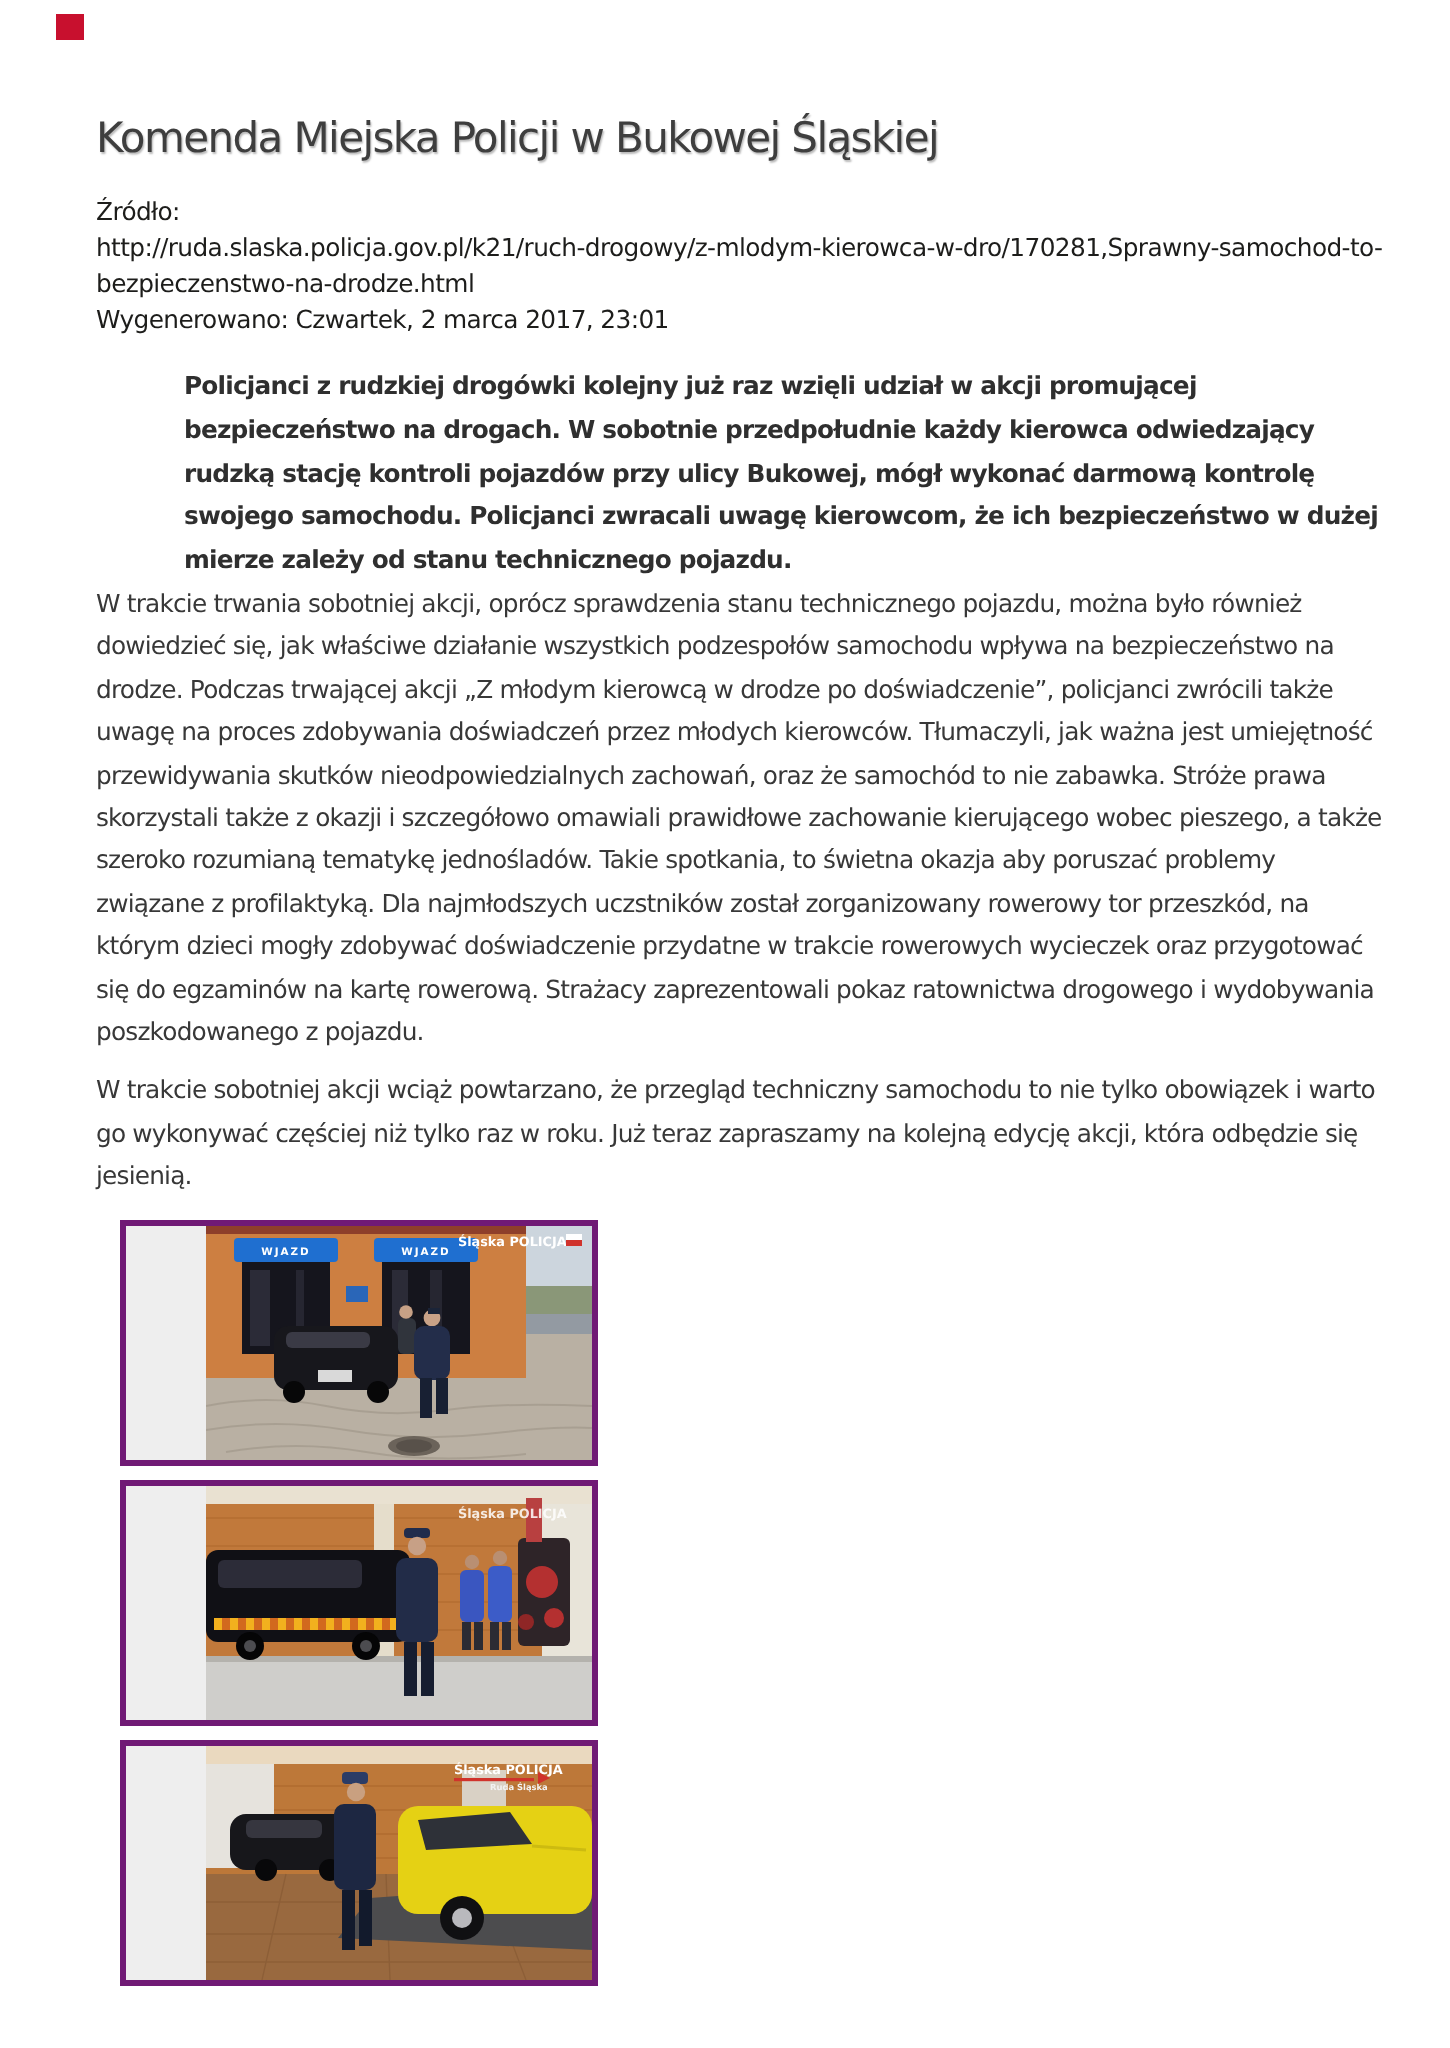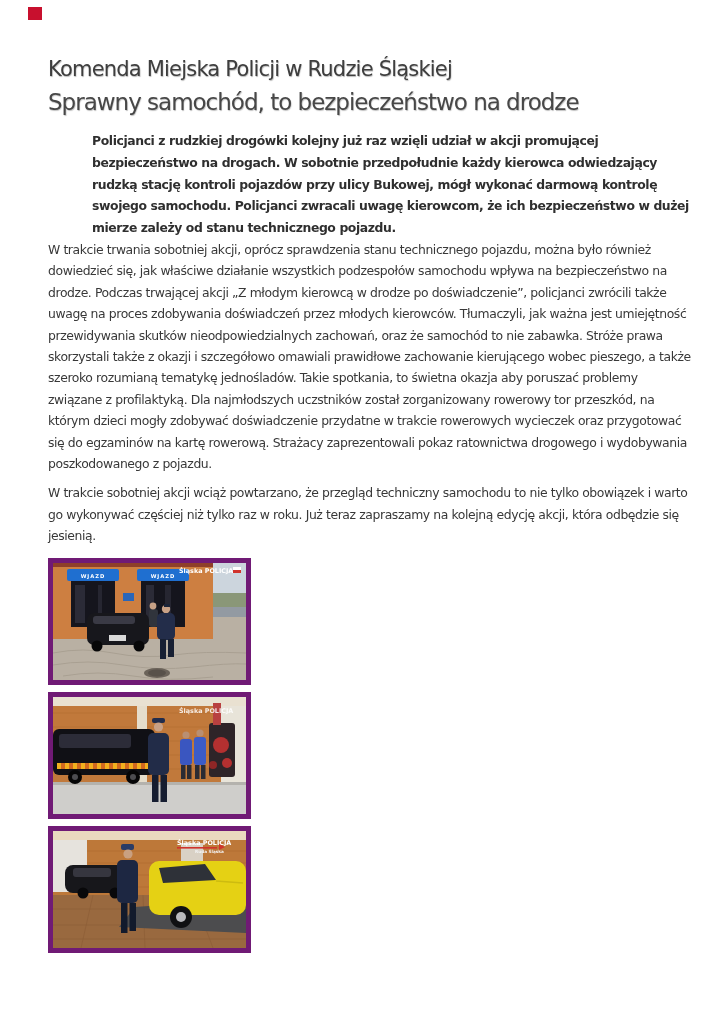--- a/index.html
+++ b/index.html
@@ -57,44 +57,49 @@
     margin-top: 13px;
     font-weight: bold;
     color: #2f2f2f;
     line-height: 21.8px;
     margin-left: 44px;
   }
   p.body-par { color: #383838; }
   p.body-par.second { margin-top: 8px; }
   .photo-stack { margin-top: 11px; }
   figure.photo {
-    margin: 0 0 7px 0;
+    margin: 0 0 7px 12px;
     width: 193px;
     height: 117px;
-    border: 5px solid #701a75;
+    border: 3px solid #701a75;
     background: #eee;
+    padding-left: 40px;
   }
   figure.photo svg { display: block; }
   .wm-title { font-size: 6.4px; font-weight: bold; fill: #ffffff; }
   .wm-sub { font-size: 4.2px; font-weight: bold; fill: #f3f3f3; }
   .sign-text { font-size: 5.2px; font-weight: bold; fill: #ffffff; letter-spacing: 1px; }
 </style>
 </head>
 <body>
 
 <div class="page">
 
   <div class="marker" style="background-color: rgb(200, 16, 46);"></div>
 
   <main class="doc">
 
-    <h1 class="site-title">Komenda Miejska Policji w Rudzie Śląskiej</h1>
-
-
-    <h2 class="article-title">Sprawny samochód, to bezpieczeństwo na drodze</h2>
+    <h1 class="site-title">Komenda Miejska Policji w Bukowej Śląskiej</h1>
+
+    <div class="meta">
+      <div>Źródło:</div>
+      <div class="url">http://ruda.slaska.policja.gov.pl/k21/ruch-drogowy/z-mlodym-kierowca-w-dro/170281,Sprawny-samochod-to-bezpieczenstwo-na-drodze.html</div>
+      <div>Wygenerowano: Czwartek, 2 marca 2017, 23:01</div>
+    </div>
+
 
     <p class="lead">Policjanci z rudzkiej drogówki kolejny już raz wzięli udział w akcji promującej bezpieczeństwo na drogach. W sobotnie przedpołudnie każdy kierowca odwiedzający rudzką stację kontroli pojazdów przy ulicy Bukowej, mógł wykonać darmową kontrolę swojego samochodu. Policjanci zwracali uwagę kierowcom, że ich bezpieczeństwo w dużej mierze zależy od stanu technicznego pojazdu.</p>
 
     <p class="body-par">W trakcie trwania sobotniej akcji, oprócz sprawdzenia stanu technicznego pojazdu, można było również dowiedzieć się, jak właściwe działanie wszystkich podzespołów samochodu wpływa na bezpieczeństwo na drodze. Podczas trwającej akcji „Z młodym kierowcą w drodze po doświadczenie”, policjanci zwrócili także uwagę na proces zdobywania doświadczeń przez młodych kierowców. Tłumaczyli, jak ważna jest umiejętność przewidywania skutków nieodpowiedzialnych zachowań, oraz że samochód to nie zabawka. Stróże prawa skorzystali także z okazji i szczegółowo omawiali prawidłowe zachowanie kierującego wobec pieszego, a także szeroko rozumianą tematykę jednośladów. Takie spotkania, to świetna okazja aby poruszać problemy związane z profilaktyką. Dla najmłodszych uczstników został zorganizowany rowerowy tor przeszkód, na którym dzieci mogły zdobywać doświadczenie przydatne w trakcie rowerowych wycieczek oraz przygotować się do egzaminów na kartę rowerową. Strażacy zaprezentowali pokaz ratownictwa drogowego i wydobywania poszkodowanego z pojazdu.</p>
 
     <p class="body-par second">W trakcie sobotniej akcji wciąż powtarzano, że przegląd techniczny samochodu to nie tylko obowiązek i warto go wykonywać częściej niż tylko raz w roku. Już teraz zapraszamy na kolejną edycję akcji, która odbędzie się jesienią.</p>
 
     <div class="photo-stack">
 
       <figure class="photo">

